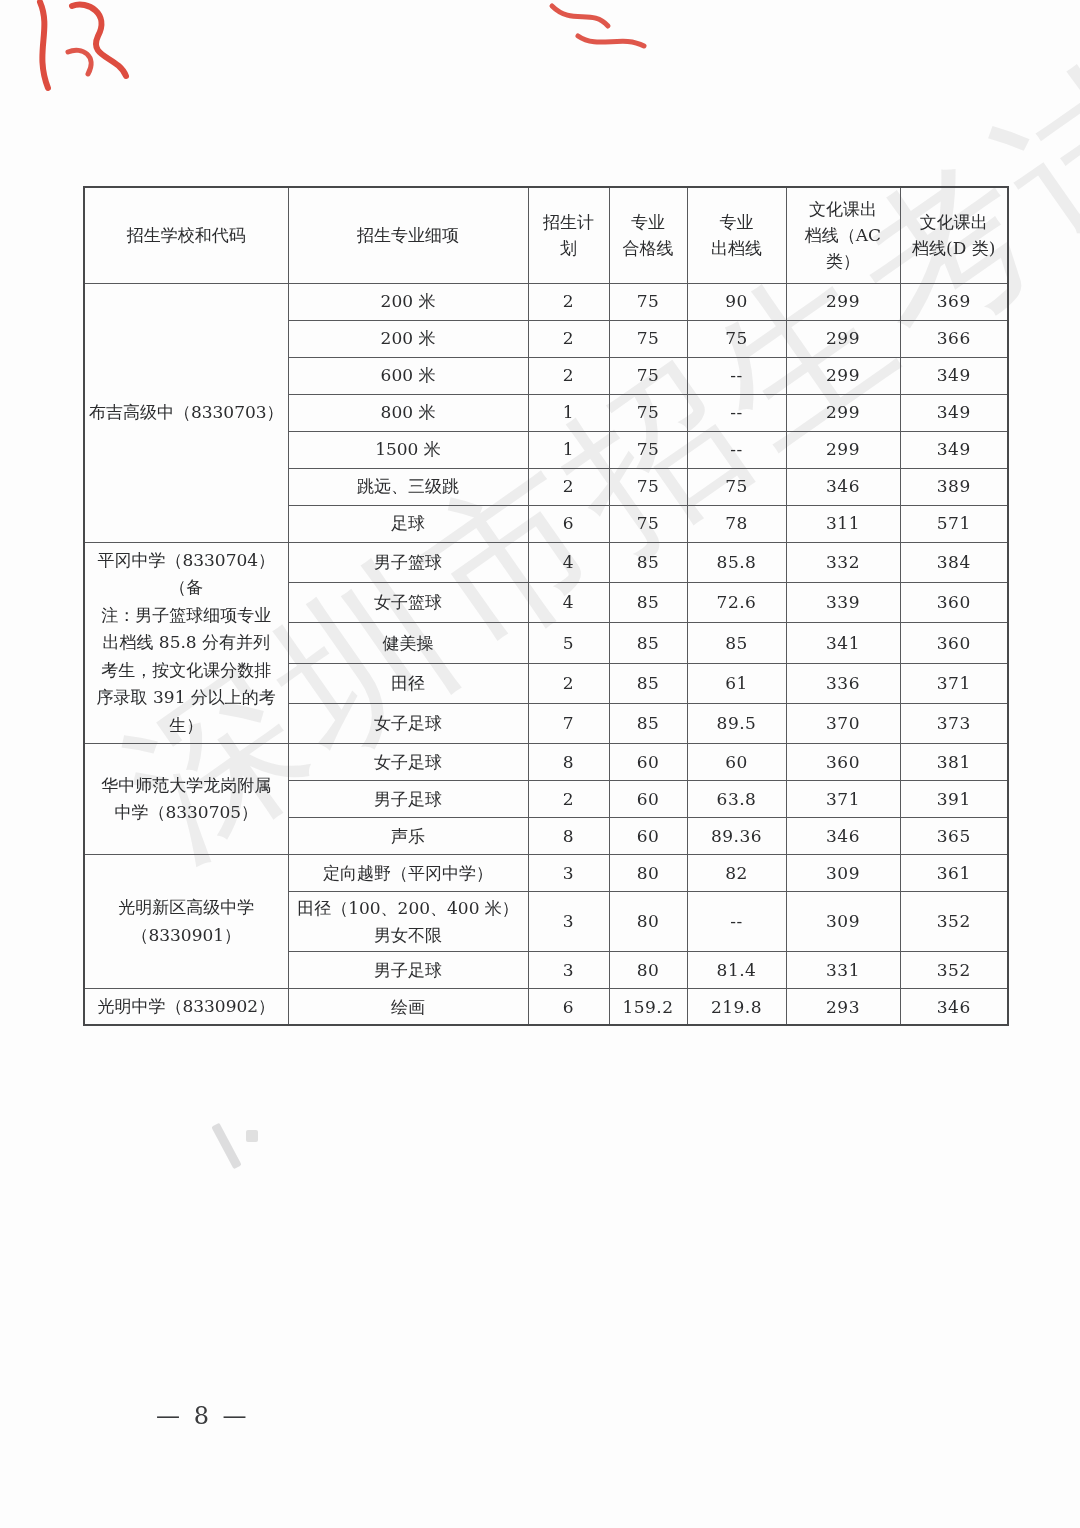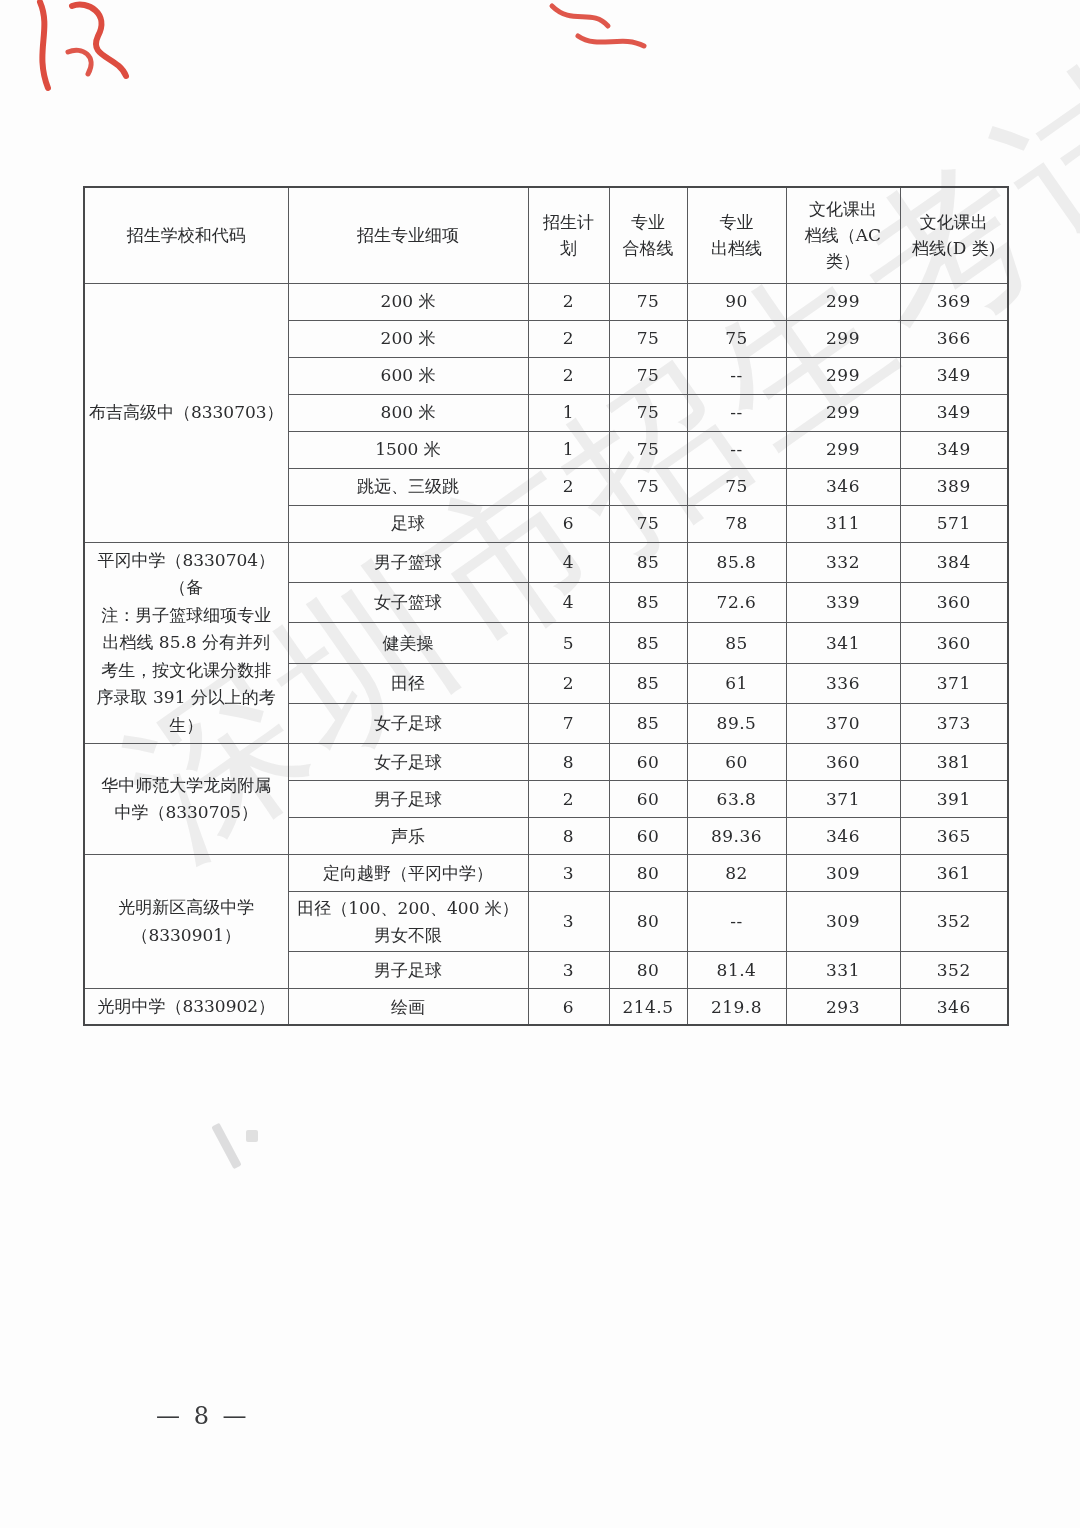--- a/index.html
+++ b/index.html
@@ -255,21 +255,21 @@
           <td class="num">3</td>
           <td class="num">80</td>
           <td class="num">81.4</td>
           <td class="num">331</td>
           <td class="num">352</td>
         </tr>
         <tr>
           <td rowspan="1" class="school">光明中学（8330902）</td>
           <td class="major">绘画</td>
           <td class="num">6</td>
-          <td class="num">214.5</td>
+          <td class="num">159.2</td>
           <td class="num">219.8</td>
           <td class="num">293</td>
           <td class="num">346</td>
         </tr>
       </tbody>
   </table>
 
   <div class="pagenum">— 8 —</div>
 
 </div>

